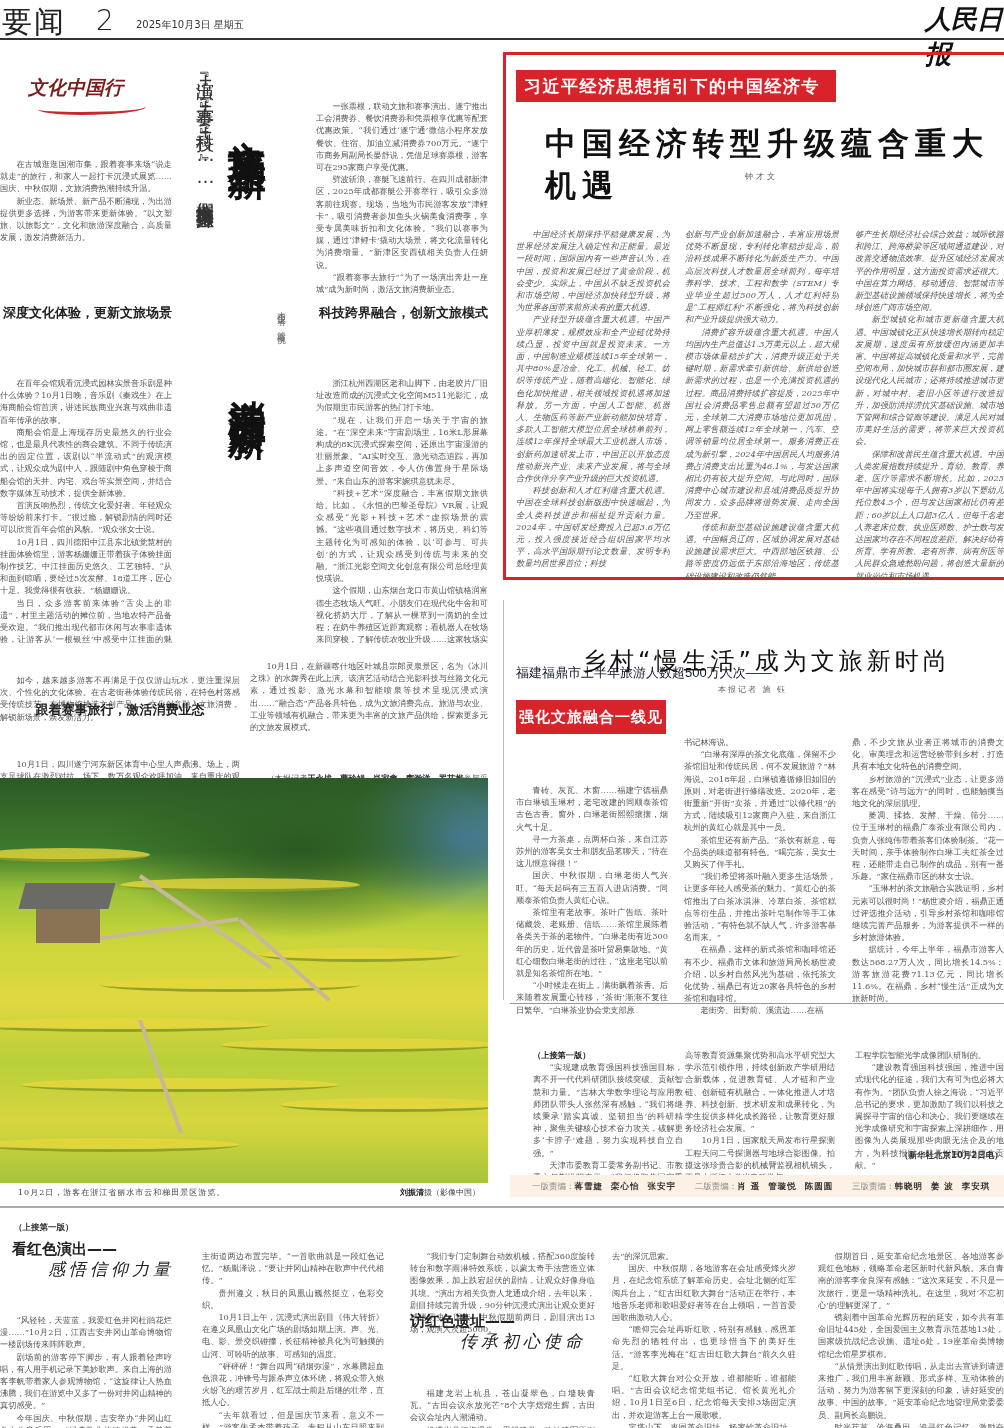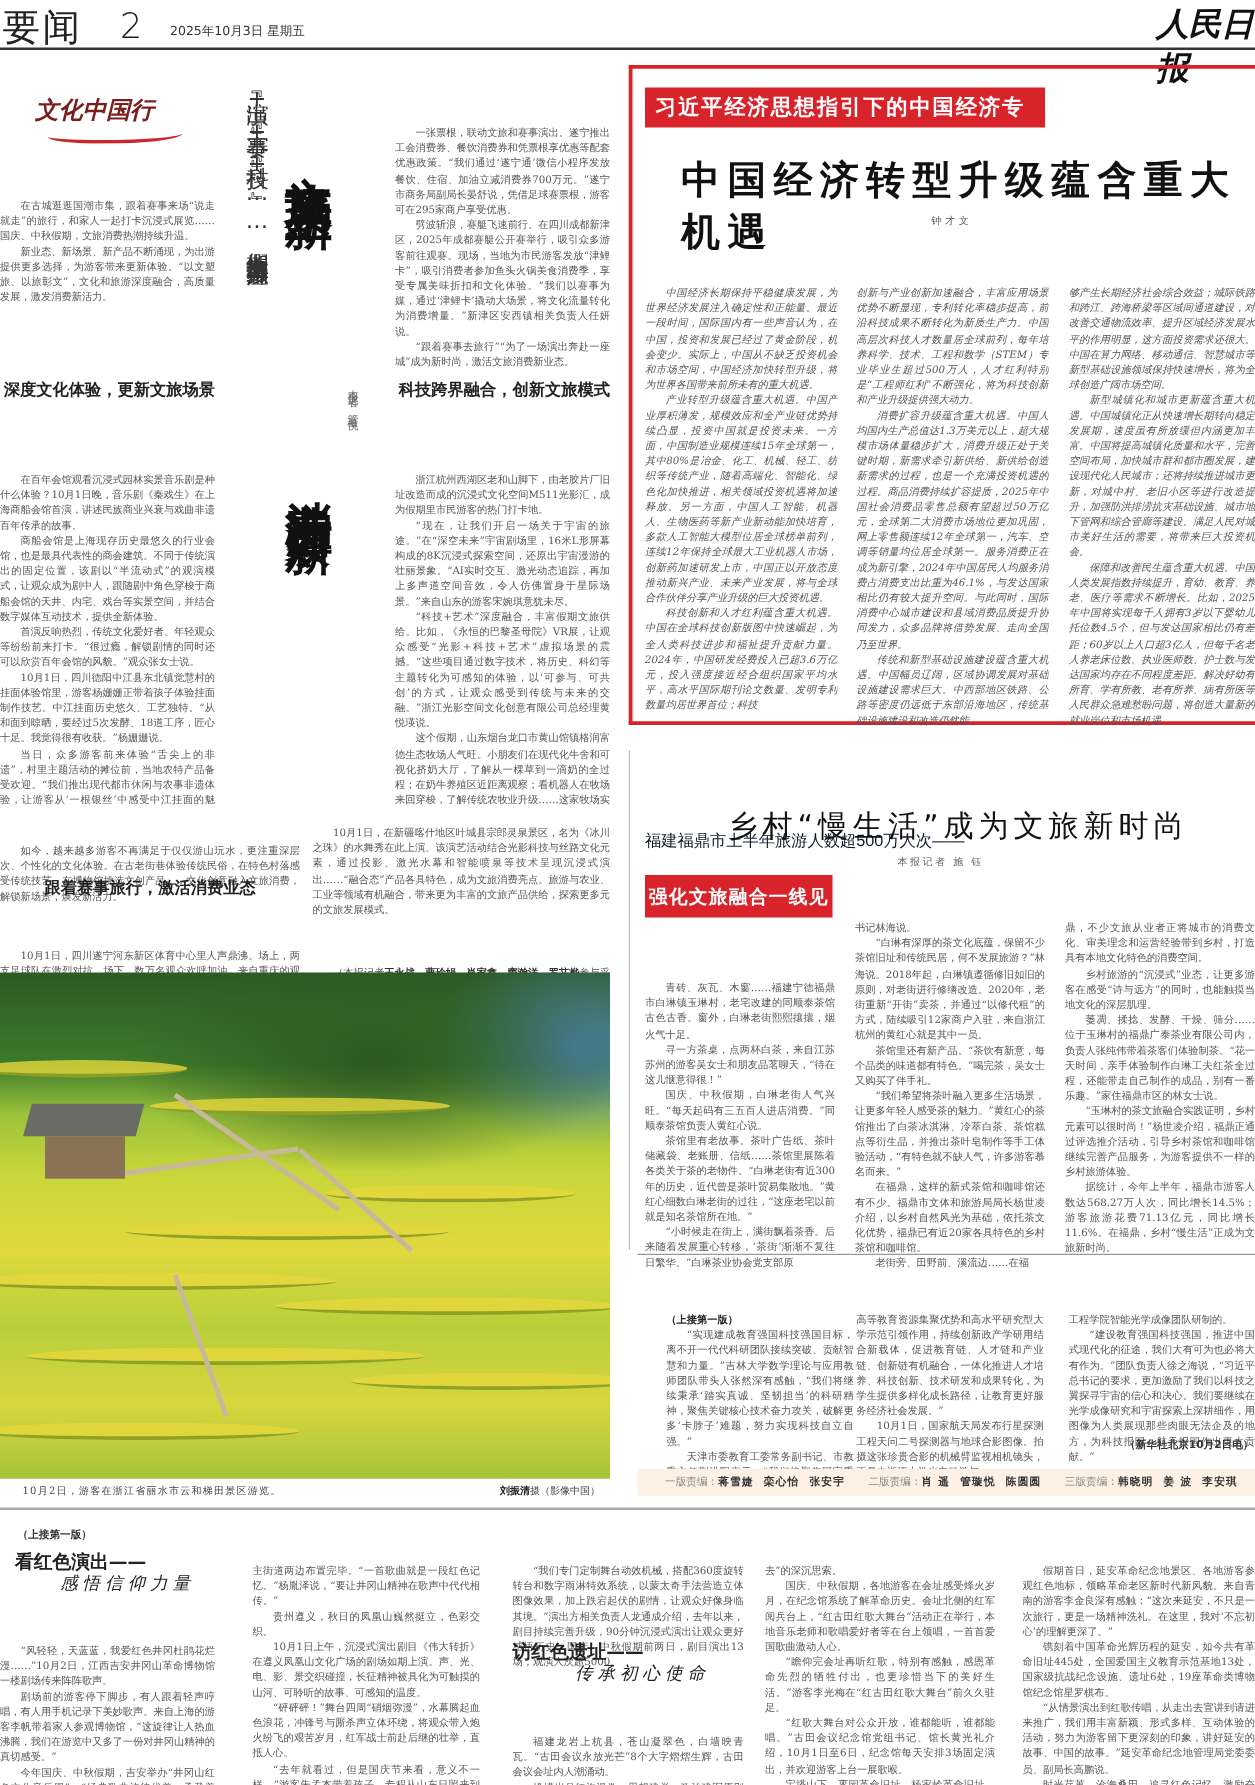--- a/index.html
+++ b/index.html
@@ -64,21 +64,21 @@
   .vline { width: 1px; background: #bbb; }
 
   
   #editors-bar { left: 510px; top: 1175px; width: 494px; height: 22px; background: #fcf1e4; font-family: "DejaVu Sans", sans-serif; font-size: 8.5px; line-height: 22px; color: #333; white-space: nowrap; }
   #editors-bar span.lbl { color: #888; }
   #editors-bar span.nm { font-weight: bold; margin-right: 8px; letter-spacing: 1px; }
   #editors-bar .grp { display: inline-block; margin-left: 22px; }
 
   
   .bottom-head { font-family: "DejaVu Sans", sans-serif; font-size: 15px; font-weight: bold; color: #222; }
-  .bottom-sub { font-family: "DejaVu Serif", serif; font-size: 14px; color: #222; letter-spacing: 4px; font-style: italic; }
+  .bottom-sub { font-family: "DejaVu Serif", serif; font-size: 17px; color: #222; letter-spacing: 4px; font-style: italic; }
 </style>
 </head>
 <body>
 
 <div id="masthead" class="abs"></div>
 <div id="section-name" class="abs">要闻</div>
 <div id="page-no" class="abs">2</div>
 <div id="pub-date" class="abs">2025年10月3日  星期五</div>
 <div id="paper-name" class="abs">人民日报</div>
 

